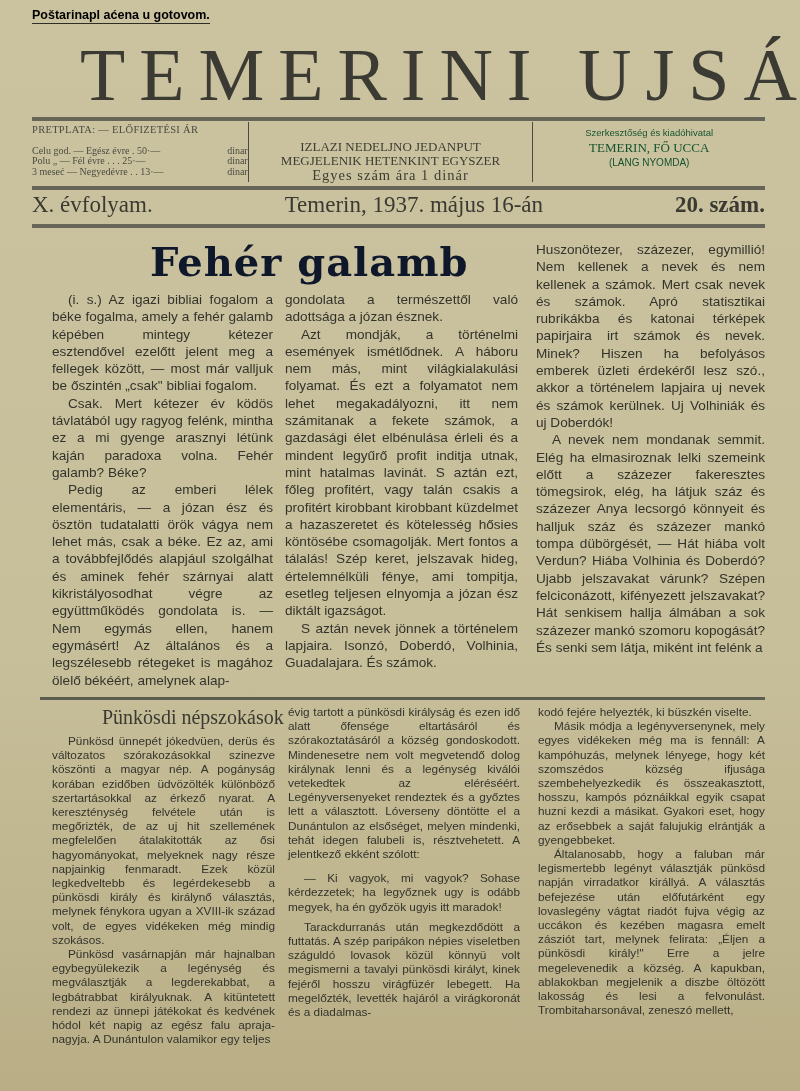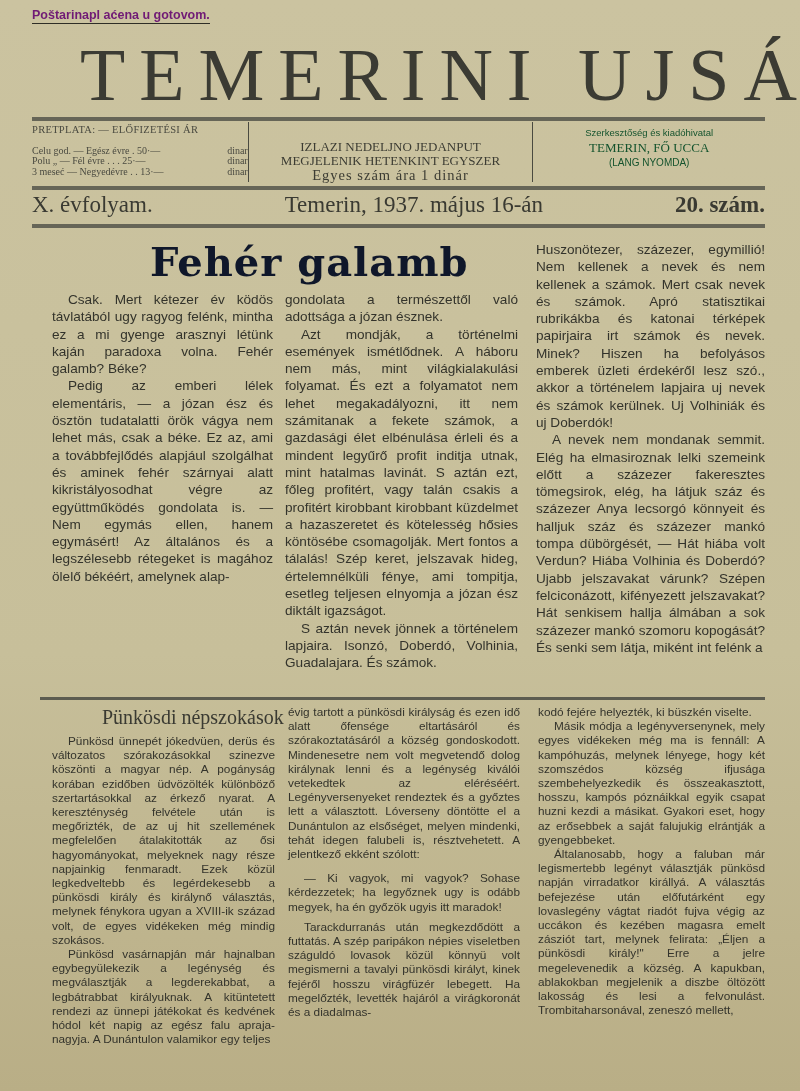--- a/index.html
+++ b/index.html
@@ -1,21 +1,21 @@
 <!DOCTYPE html>
 <html><head>
 <meta charset="utf-8">
 <style>
   html,body{margin:0;padding:0;}
   body{width:800px;height:1091px;overflow:hidden;background:#c9c09a;position:relative;
        font-family:"Liberation Serif",serif;color:#3a3a30;}
   .paper{position:absolute;left:0;top:0;width:800px;height:1091px;
          background:linear-gradient(180deg,#cbc3a0 0%,#c7bf9a 60%,#b9ae86 100%);}
   .abs{position:absolute;}
-  .postage{left:32px;top:8px;font-family:"Liberation Sans",sans-serif;font-weight:bold;font-size:12.5px;color:#701a75;
+  .postage{left:32px;top:8px;font-family:"Liberation Sans",sans-serif;font-weight:bold;font-size:12.5px;color:#000000;
            border-bottom:1.5px solid #2e2e26;padding-bottom:1px;}
   .masthead{left:80px;top:38px;width:660px;font-family:"Liberation Serif",serif;font-size:74px;letter-spacing:14px;
             color:#3b3b33;line-height:1;text-align:left;white-space:nowrap;}
   .rule{position:absolute;left:32px;width:733px;height:4px;background:#55554a;opacity:.85;}
   .info{left:32px;top:122px;width:733px;height:62px;display:flex;}
   .info .cell{height:100%;}
   .info .c1{width:216px;font-size:10px;line-height:10.5px;color:#4a4a40;padding-top:3px;}
   .info .c1 .hd{font-size:10.5px;letter-spacing:.3px;margin-bottom:10px;}
   .info .c1 .row{display:flex;}
   .info .c1 .row span:first-child{flex:1;}
@@ -89,20 +89,21 @@
 <div class="abs dateline">
   <span>X. évfolyam.</span>
   <span>Temerin, 1937. május 16-án</span>
   <span class="num">20. szám.</span>
 </div>
 <div class="rule" style="top:224px"></div>
 
 <div class="top">
   <div class="abs headline">Fehér galamb</div>
   <div class="col c-a">
+    <p class="ind">(i. s.) Az igazi bibliai fogalom a béke fogalma, amely a fehér galamb képében mintegy kétezer esztendővel ezelőtt jelent meg a fellegek között, — most már valljuk be őszintén „csak" bibliai fogalom.</p>
     <p class="ind">Csak. Mert kétezer év ködös távlatából ugy ragyog felénk, mintha ez a mi gyenge arasznyi létünk kaján paradoxa volna. Fehér galamb? Béke?</p>
     <p class="ind">Pedig az emberi lélek elementáris, — a józan ész és ösztön tudatalatti örök vágya nem lehet más, csak a béke. Ez az, ami a továbbfejlődés alapjául szolgálhat és aminek fehér szárnyai alatt kikristályosodhat végre az együttműködés gondolata is. — Nem egymás ellen, hanem egymásért! Az általános és a legszélesebb rétegeket is magához ölelő békéért, amelynek alap-</p>
   </div>
   <div class="col c-b">
     <p>gondolata a természettől való adottsága a józan észnek.</p>
     <p class="ind">Azt mondják, a történelmi események ismétlődnek. A háboru nem más, mint világkialakulási folyamat. És ezt a folyamatot nem lehet megakadályozni, itt nem számitanak a fekete számok, a gazdasági élet elbénulása érleli és a mindent legyűrő profit inditja utnak, mint hatalmas lavinát. S aztán ezt, főleg profitért, vagy talán csakis a profitért kirobbant kirobbant küzdelmet a hazaszeretet és kötelesség hősies köntösébe csomagolják. Mert fontos a tálalás! Szép keret, jelszavak hideg, értelemnélküli fénye, ami tompitja, esetleg teljesen elnyomja a józan ész diktált igazságot.</p>
     <p class="ind">S aztán nevek jönnek a történelem lapjaira. Isonzó, Doberdó, Volhinia, Guadalajara. És számok.</p>
   </div>
   <div class="col c-c">
     <p>Huszonötezer, százezer, egymillió! Nem kellenek a nevek és nem kellenek a számok. Mert csak nevek és számok. Apró statisztikai rubrikákba és katonai térképek papirjaira irt számok és nevek. Minek? Hiszen ha befolyásos emberek üzleti érdekéről lesz szó., akkor a történelem lapjaira uj nevek és számok kerülnek. Uj Volhiniák és uj Doberdók!</p>

